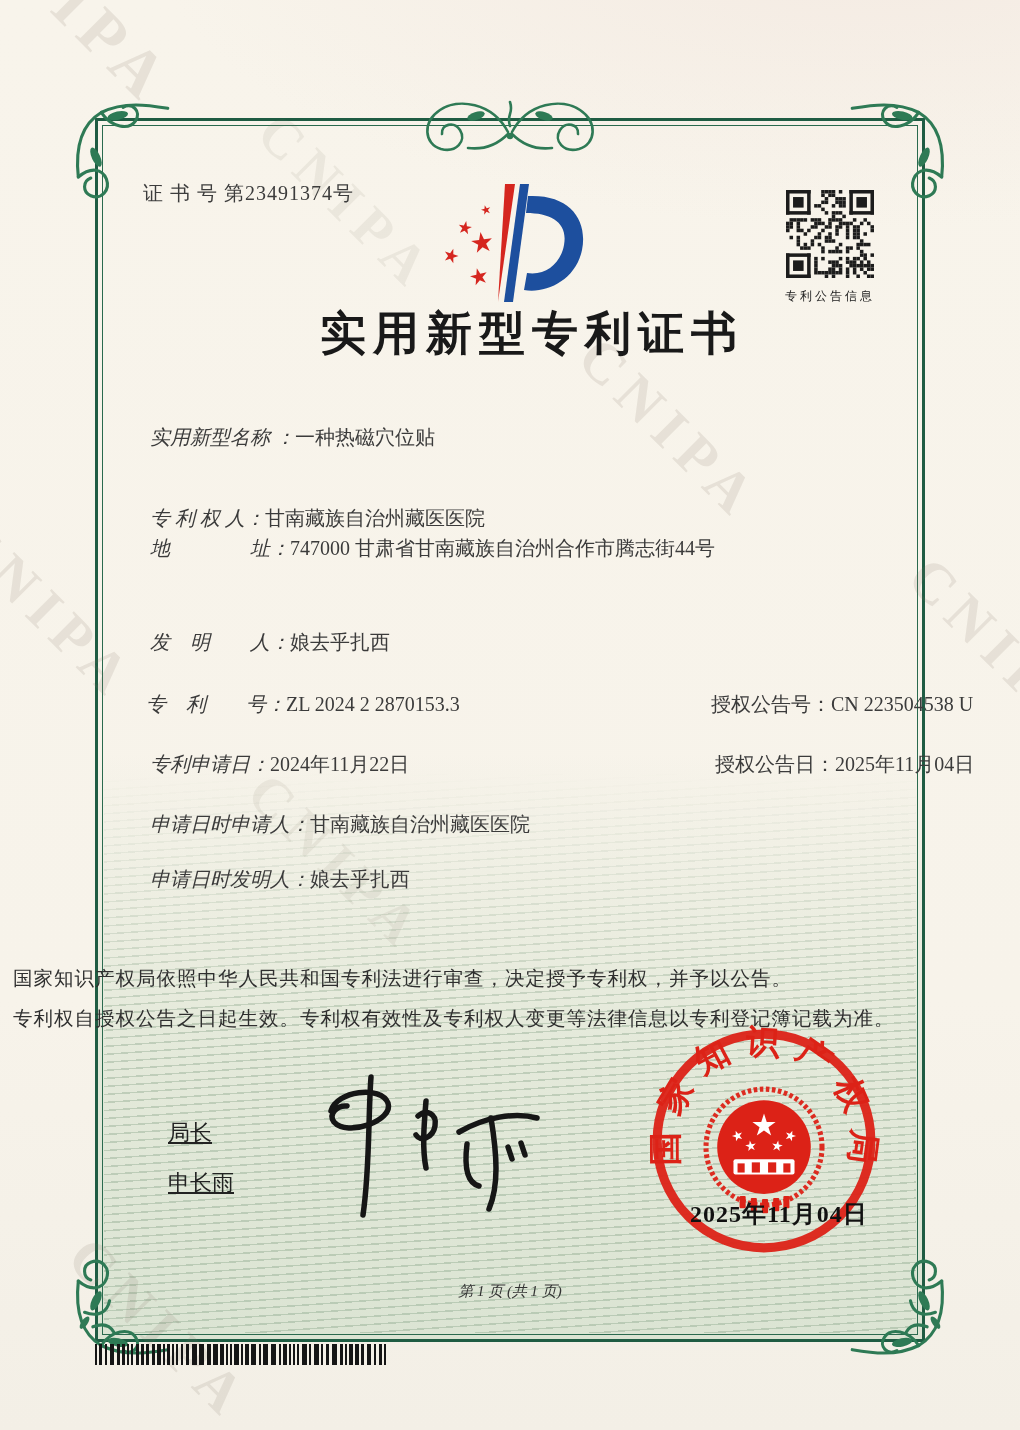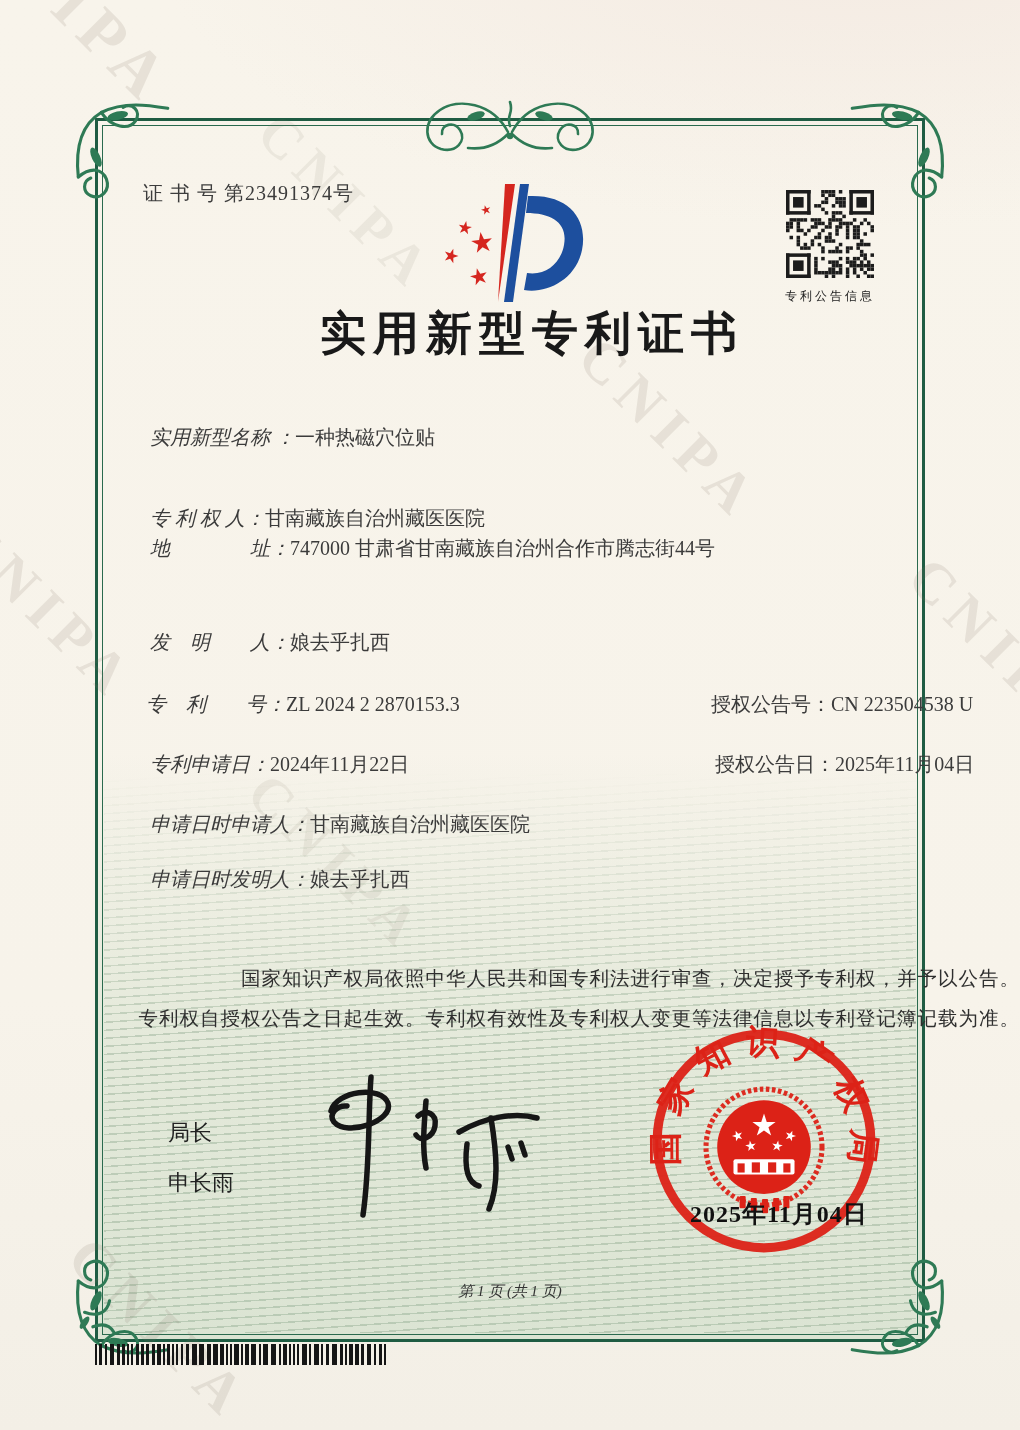--- a/index.html
+++ b/index.html
@@ -42,22 +42,22 @@
   .logo{position:absolute; left:430px; top:176px; z-index:4;}
   .qr-wrap{position:absolute; left:760px; top:190px; width:140px; text-align:center; z-index:4;}
   .qr-caption{margin-top:6px; font-size:12px; letter-spacing:3px; color:#222;}
   .title{
     position:absolute; left:0; right:0; top:303px; text-align:center;
     font-size:46px; font-weight:700; letter-spacing:7px; color:#191919; z-index:4;margin-left:44px;
   }
   .row{position:absolute; left:150px; font-size:20px; color:#3b3b3b; z-index:4; white-space:nowrap;}
   .row .lbl{color:#3b3b3b;font-style:italic;}
   .col2{position:absolute; left:565px; top:0; white-space:nowrap;}
-  .statement{position:absolute; left:0; right:0; text-align:right; font-size:19.5px; color:#2f2f2f; letter-spacing:1px; z-index:4;margin-left:13px;}
-  .commissioner{position:absolute; left:168px; top:1118px; z-index:5; font-family:"Liberation Sans","DejaVu Sans",sans-serif; font-size:22px; color:#222;}
+  .statement{position:absolute; left:0; right:0; text-align:left; font-size:19.5px; color:#2f2f2f; letter-spacing:1px; z-index:4;margin-left:13px;}
+  .commissioner{position:absolute; left:168px; top:1118px; z-index:5; font-family:"Liberation Sans","DejaVu Sans",sans-serif; font-size:22px; color:#222;text-decoration:underline;}
   .commissioner div{margin-bottom:20px;}
   .sig{position:absolute; left:275px; top:1055px; z-index:5;}
   .seal{position:absolute; left:648px; top:1025px; z-index:5;}
   .seal-date{position:absolute; left:690px; top:1198px; z-index:6; font-size:24px; font-weight:700; color:#111; letter-spacing:1px;}
   .footer{position:absolute; left:0; right:0; top:1282px; text-align:center; font-size:15px; color:#333; z-index:4;font-style:italic;}
   .barcode{position:absolute; left:95px; top:1344px; z-index:4;}
 </style>
 </head>
 <body>
 

